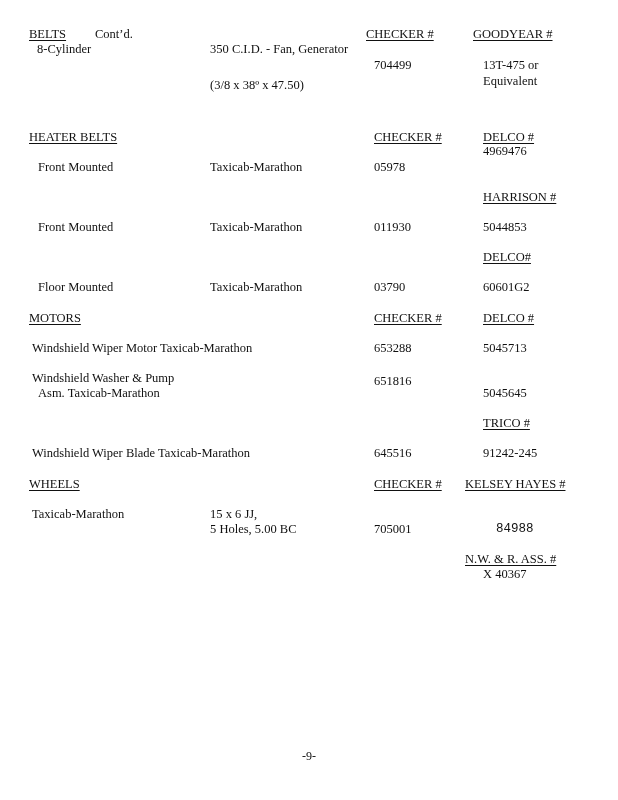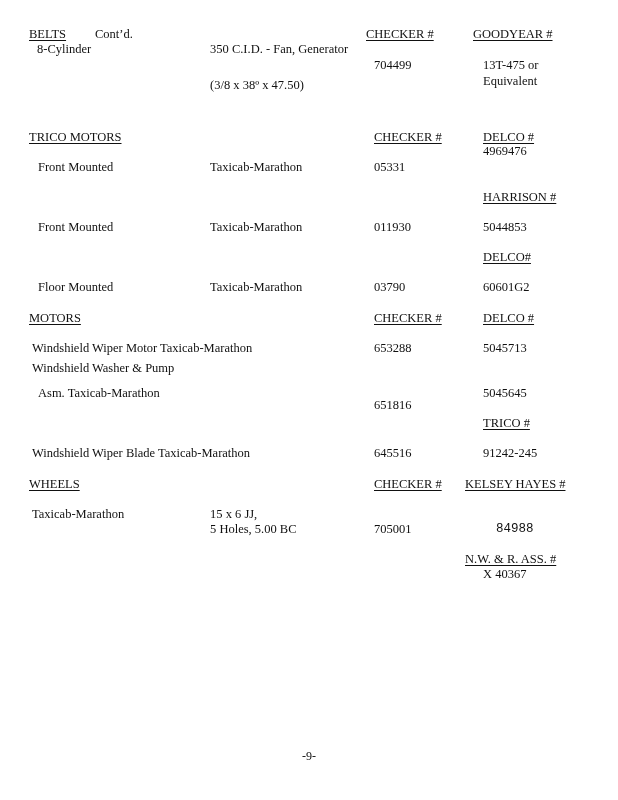--- a/index.html
+++ b/index.html
@@ -47,28 +47,28 @@
     <span class="t" style="left:37px;top:42px;">8-Cylinder</span>
     <span class="t" style="left:210px;top:42px;">350 C.I.D. - Fan, Generator</span>
     <span class="t" style="left:210px;top:58px;margin-top:20px;">(3/8 x 38º x 47.50)</span>
     <span class="t" style="left:374px;top:58px;">704499</span>
     <span class="t" style="left:483px;top:58px;">13T-475 or</span>
     <span class="t" style="left:483px;top:74px;">Equivalent</span>
   </div>
 </div>
 
 <div>
-  <span class="t u" style="left:29px;top:130px;">TRICO MOTORS</span>
+  <span class="t u" style="left:29px;top:130px;">HEATER BELTS</span>
   <span class="t u" style="left:374px;top:130px;">CHECKER #</span>
   <span class="t u" style="left:483px;top:130px;">DELCO #</span>
 
   <div>
     <span class="t" style="left:38px;top:160px;">Front Mounted</span>
     <span class="t" style="left:210px;top:160px;">Taxicab-Marathon</span>
-    <span class="t" style="left:374px;top:160px;">05331</span>
+    <span class="t" style="left:374px;top:160px;">05978</span>
     <span class="t" style="left:483px;top:144px;">4969476</span>
   </div>
 
   <span class="t u" style="left:483px;top:190px;">HARRISON #</span>
   <div>
     <span class="t" style="left:38px;top:220px;">Front Mounted</span>
     <span class="t" style="left:210px;top:220px;">Taxicab-Marathon</span>
     <span class="t" style="left:374px;top:220px;">011930</span>
     <span class="t" style="left:483px;top:220px;">5044853</span>
   </div>
@@ -87,23 +87,23 @@
   <span class="t u" style="left:374px;top:311px;">CHECKER #</span>
   <span class="t u" style="left:483px;top:311px;">DELCO #</span>
 
   <div>
     <span class="t" style="left:32px;top:341px;">Windshield Wiper Motor Taxicab-Marathon</span>
     <span class="t" style="left:374px;top:341px;">653288</span>
     <span class="t" style="left:483px;top:341px;">5045713</span>
   </div>
 
   <div>
-    <span class="t" style="left:32px;top:361px;">Windshield Washer &amp; Pump</span>
+    <span class="t" style="left:32px;top:371px;">Windshield Washer &amp; Pump</span>
     <span class="t" style="left:38px;top:386px;">Asm. Taxicab-Marathon</span>
-    <span class="t" style="left:374px;top:398px;text-align:center;">651816</span>
+    <span class="t" style="left:374px;top:374px;text-align:center;">651816</span>
     <span class="t" style="left:483px;top:386px;">5045645</span>
   </div>
 
   <span class="t u" style="left:483px;top:416px;">TRICO #</span>
   <div>
     <span class="t" style="left:32px;top:446px;">Windshield Wiper Blade Taxicab-Marathon</span>
     <span class="t" style="left:374px;top:446px;">645516</span>
     <span class="t" style="left:483px;top:446px;">91242-245</span>
   </div>
 </div>

